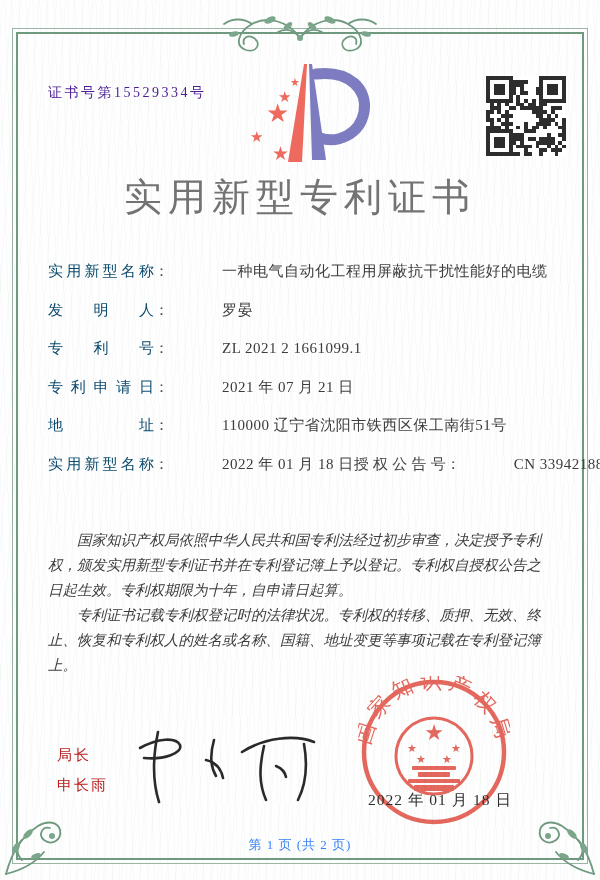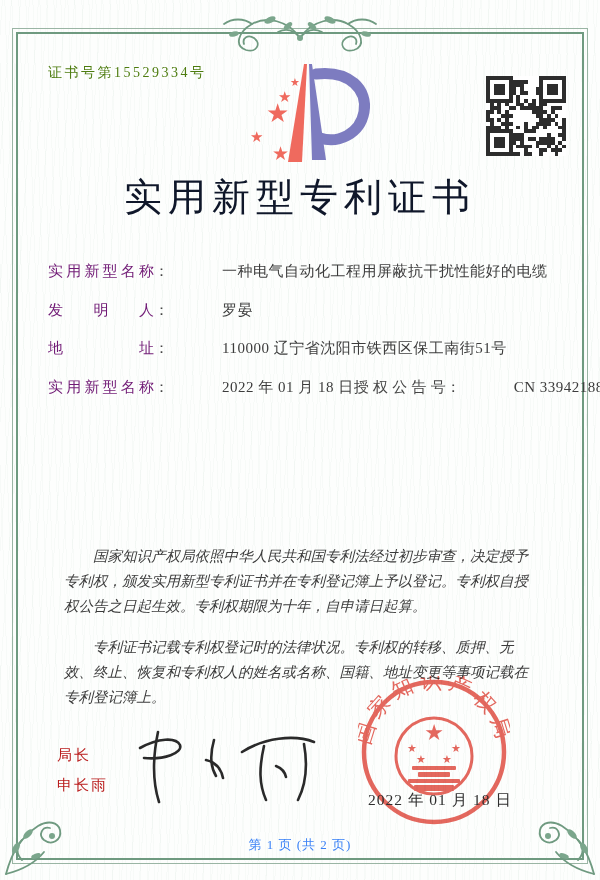--- a/index.html
+++ b/index.html
@@ -19,47 +19,47 @@
   .frame-outer{
     position:absolute;left:12px;top:28px;width:574px;height:834px;
     border:1px solid #9ab5a4;
   }
   .frame-inner{
     position:absolute;left:3px;top:3px;right:3px;bottom:3px;
     border:2px solid #6f9a80;
   }
   .ornament{position:absolute;pointer-events:none;}
   .cert-no{
-    position:absolute;left:48px;top:64px;
-    font-size:14px;letter-spacing:2.5px;color:#4d7c0f;
+    position:absolute;left:48px;top:84px;
+    font-size:14px;letter-spacing:2.5px;color:#4c1d95;
   }
   .logo{position:absolute;left:238px;top:60px;}
   .qr{position:absolute;left:486px;top:76px;width:80px;height:80px;background:#fff;}
   .title{
     position:absolute;left:0;top:172px;width:600px;text-align:center;
-    font-size:38px;letter-spacing:6px;color:#0f172a;font-weight:500;
+    font-size:38px;letter-spacing:6px;color:#737373;font-weight:500;
   }
   .fields{position:absolute;left:48px;top:256px;width:508px;}
   .frow{height:38.6px;font-size:15px;color:#3c3c3c;white-space:nowrap;}
   .flabel{
     display:inline-block;width:106px;vertical-align:top;
-    text-align:justify;text-align-last:justify;color:#701a75;
+    text-align:justify;text-align-last:justify;color:#0c4a6e;
   }
   .fcolon{display:inline-block;margin-right:9px;color:#454545;}
   .fvalue{letter-spacing:0.5px;margin-left:44px;}
   .flabel2{
     display:inline-block;width:92px;
     text-align:justify;text-align-last:justify;color:#454545;
   }
   .paras{
     position:absolute;left:48px;top:528px;width:506px;
     font-size:14.5px;line-height:25px;color:#3b3b3b;
     font-style:italic;
   }
-  .paras p{margin:16px;text-indent:2em;}
+  .paras p{margin:0;text-indent:2em;}
   .signer{
     position:absolute;left:57px;top:740px;font-size:15px;color:#b91c1c;
     line-height:30px;letter-spacing:2px;font-style:normal;
   }
   .signature{position:absolute;left:118px;top:718px;}
   .seal{position:absolute;left:358px;top:676px;opacity:0.9;mix-blend-mode:multiply;}
   .seal-date{
     position:absolute;left:368px;top:790px;font-size:15.5px;color:#2e2e2e;
     letter-spacing:1px;z-index:5;
   }
@@ -383,20 +383,26 @@
 <div class="title">实用新型专利证书</div>
 
 <div class="fields">
   <div class="frow" style="margin-top:6px;">
     <span class="flabel">实用新型名称</span><span class="fcolon">：</span><span class="fvalue">一种电气自动化工程用屏蔽抗干扰性能好的电缆</span>
   </div>
   <div class="frow">
     <span class="flabel">发明人</span><span class="fcolon">：</span><span class="fvalue">罗晏</span>
   </div>
   <div class="frow">
+    <span class="flabel">专利号</span><span class="fcolon">：</span><span class="fvalue">ZL 2021 2 1661099.1</span>
+  </div>
+  <div class="frow">
+    <span class="flabel">专利申请日</span><span class="fcolon">：</span><span class="fvalue">2021 年 07 月 21 日</span>
+  </div>
+  <div class="frow">
     <span class="flabel">地址</span><span class="fcolon">：</span><span class="fvalue">110000 辽宁省沈阳市铁西区保工南街51号</span>
   </div>
   <div class="frow">
     <span class="flabel">实用新型名称</span><span class="fcolon">：</span><span class="fvalue">2022 年 01 月 18 日</span><span class="flabel2">授权公告号</span><span class="fcolon">：</span><span class="fvalue">CN 339421881 U</span>
   </div>
 </div>
 
 <div class="paras">
   <p>国家知识产权局依照中华人民共和国专利法经过初步审查，决定授予专利权，颁发实用新型专利证书并在专利登记簿上予以登记。专利权自授权公告之日起生效。专利权期限为十年，自申请日起算。</p>
   <p>专利证书记载专利权登记时的法律状况。专利权的转移、质押、无效、终止、恢复和专利权人的姓名或名称、国籍、地址变更等事项记载在专利登记簿上。</p>

